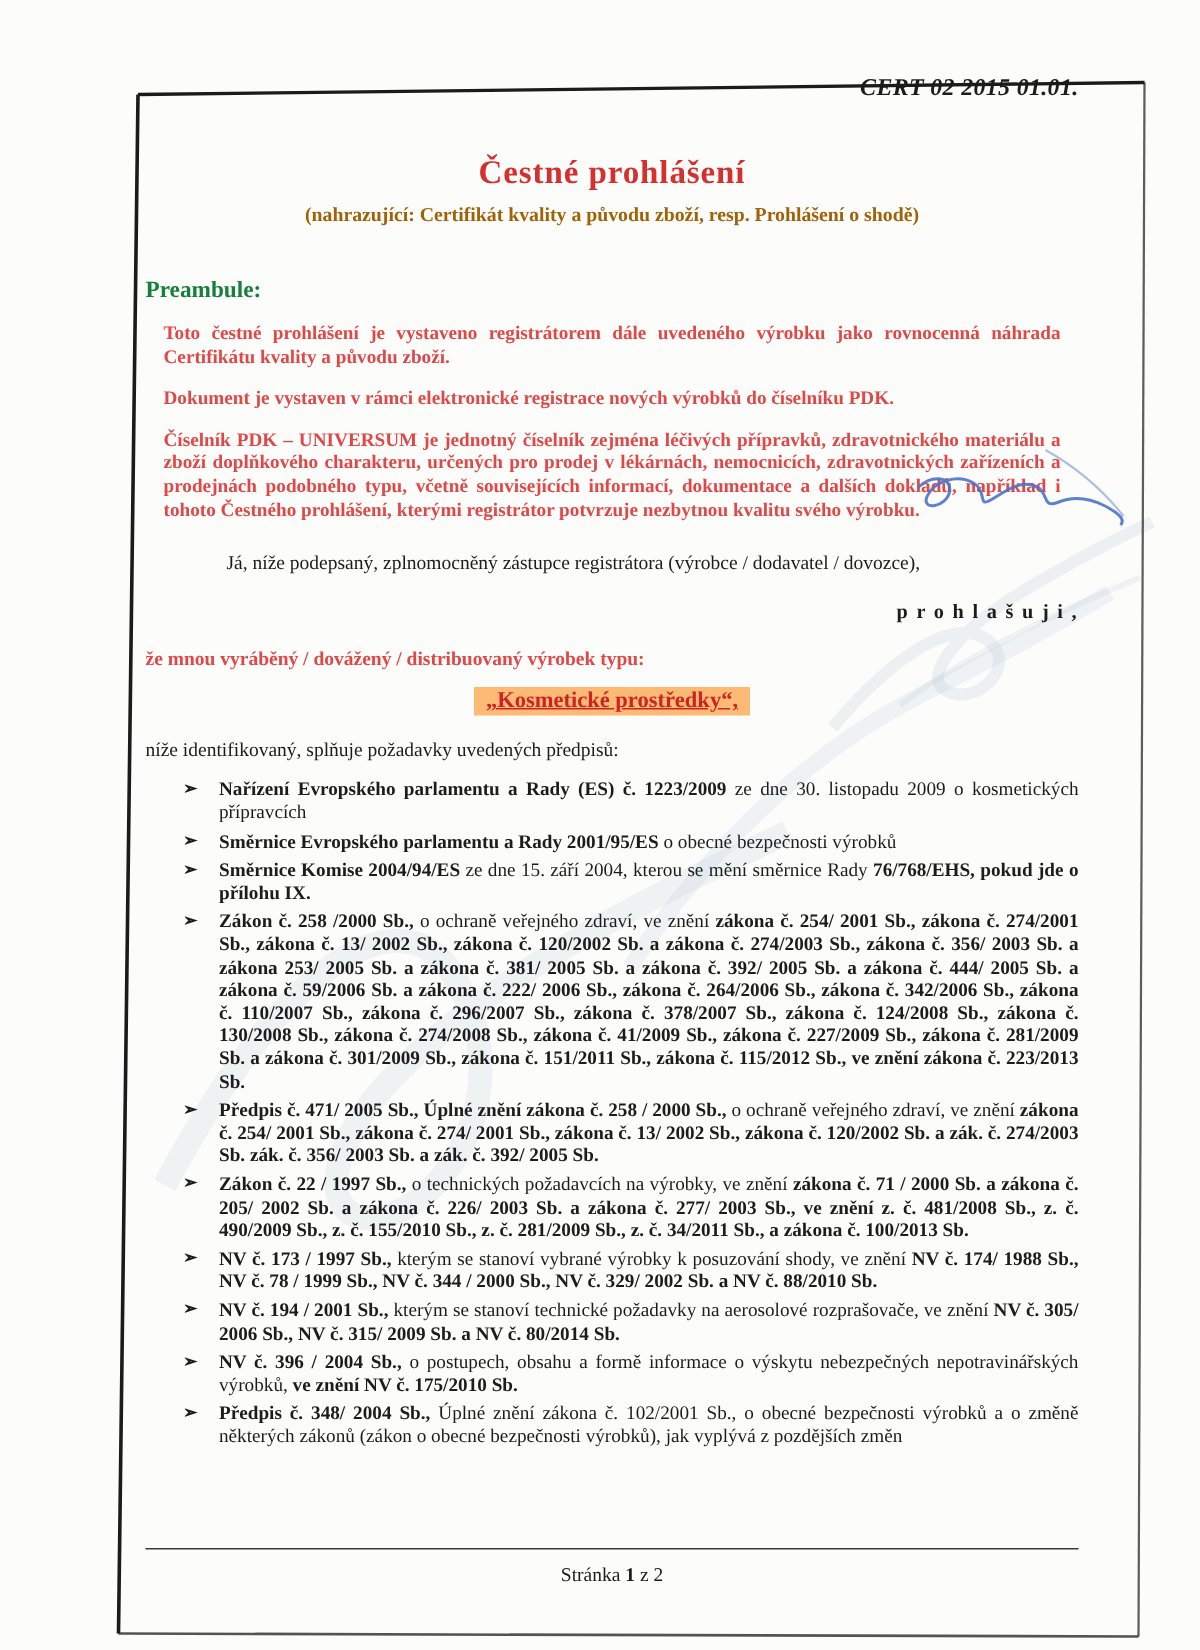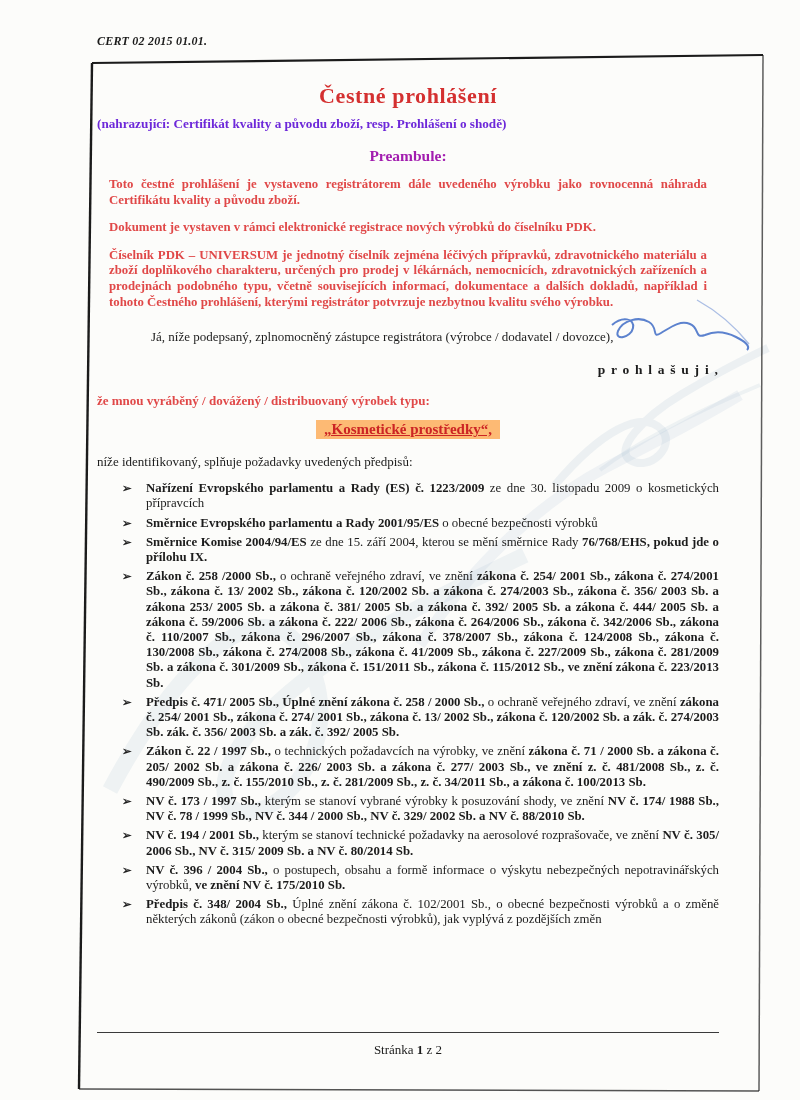--- a/index.html
+++ b/index.html
@@ -12,42 +12,43 @@
     font-family:"Liberation Serif", serif;
     color:#1c1c1c;
   }
   svg.overlay { position:absolute; left:0; top:0; pointer-events:none; }
   .wm { z-index:1; }
   .ink { z-index:6; }
   .content {
     position:absolute; left:97px; top:34px; width:622px; z-index:3;
   }
   .cert-code {
+    text-align:right;
     font-weight:bold; font-style:italic;
-    font-size:12px;
+    font-size:16px;
     letter-spacing:.2px;
+    margin-top:16px;
   }
   .doc-title {
     margin:34px 0 0 0;
     text-align:center;
     color:#d43030;
     font-size:22px; font-weight:bold;
     letter-spacing:.6px;
   }
   .doc-subtitle {
-    text-align:left;
-    color:#6d28d9; font-weight:bold;
+    text-align:center;
+    color:#a16207; font-weight:bold;
     font-size:13.2px;
     margin-top:7px;
   }
   .preambule-heading {
-    color:#a21caf; font-weight:bold;
+    color:#15803d; font-weight:bold;
     font-size:15.5px;
-    margin-top:15px;
-    text-align:center;
+    margin-top:34px;
   }
   .preamble p {
     color:#e04848; font-weight:bold;
     font-size:12.8px; line-height:15.6px;
     text-align:justify;
     margin:12px;
   }
   .intro-line {
     margin-top:19px;
     font-size:13px;

